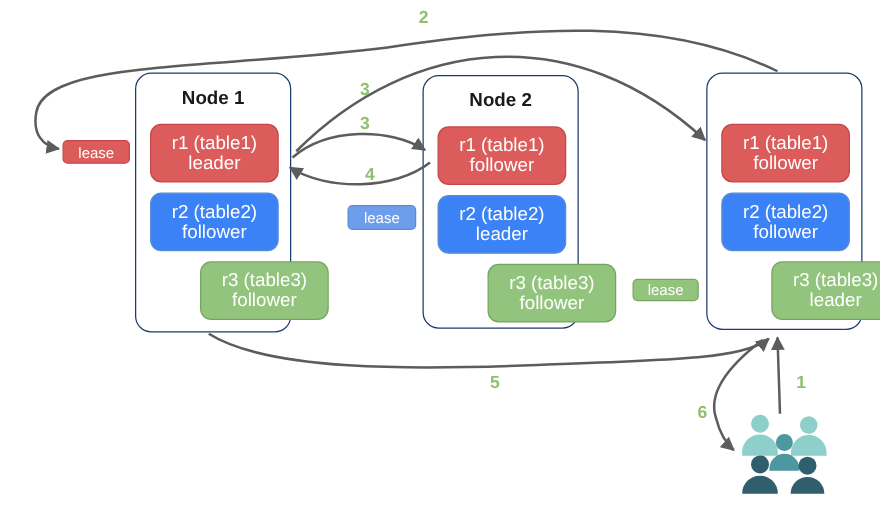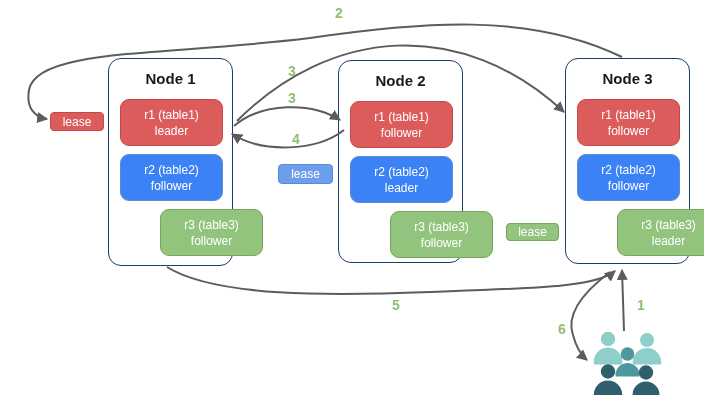--- a/index.html
+++ b/index.html
@@ -13,21 +13,21 @@
   .node{
     position:absolute;width:125px;background:#fff;
     border:1.5px solid #1C3C6E;border-radius:13px;box-sizing:border-box;
   }
   .node-title{
     position:absolute;top:11px;left:0;right:0;text-align:center;
     font-weight:bold;font-size:15px;color:#1a1a1a;
   }
   .replica{
     position:absolute;left:11px;width:103px;height:47px;border-radius:9px;
-    box-sizing:border-box;color:#ffffff;font-size:12px;line-height:16px;
+    box-sizing:border-box;color:#ffffff;font-size:15px;line-height:16px;
     text-align:center;display:flex;flex-direction:column;justify-content:center;
   }
   .replica span{display:block;}
   .replica.red{background:#DC5C5C;border:1px solid #C64747;}
   .replica.blue{background:#3b82f6;border:1px solid #5B8BD8;}
   .replica.green{background:#93C47D;border:1px solid #76A65D;}
   .r-top{top:40px;} .r-mid{top:95px;} .r-bot{top:150px;margin-left:40px;}
 
   #node1{left:108px;top:58px;height:208px;}
   #node2{left:338px;top:60px;height:203px;}
@@ -90,21 +90,20 @@
       <span>r2 (table2)</span>
       <span>leader</span>
     </div>
     <div class="replica green r-bot">
       <span>r3 (table3)</span>
       <span>follower</span>
     </div>
   </div>
 
   <div class="node" id="node3">
-    <div class="node-title">Node 3</div>
     <div class="replica red r-top">
       <span>r1 (table1)</span>
       <span>follower</span>
     </div>
     <div class="replica blue r-mid">
       <span>r2 (table2)</span>
       <span>follower</span>
     </div>
     <div class="replica green r-bot">
       <span>r3 (table3)</span>

